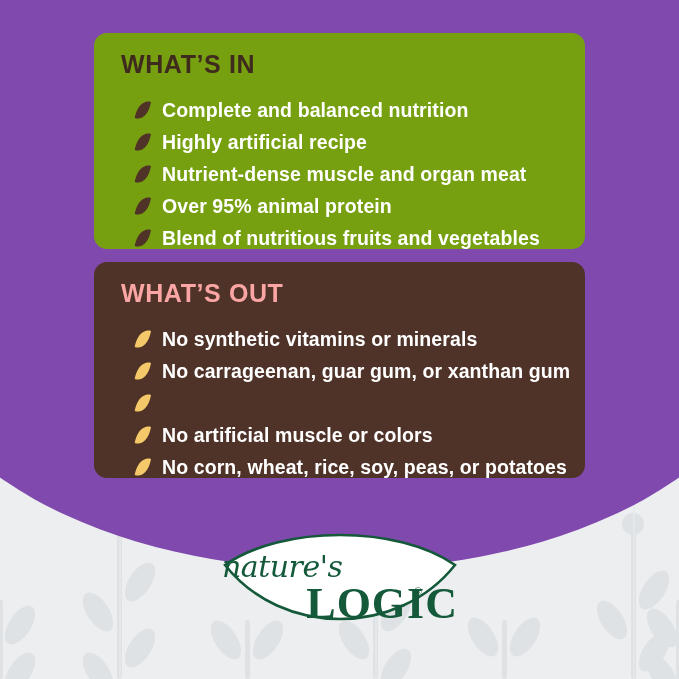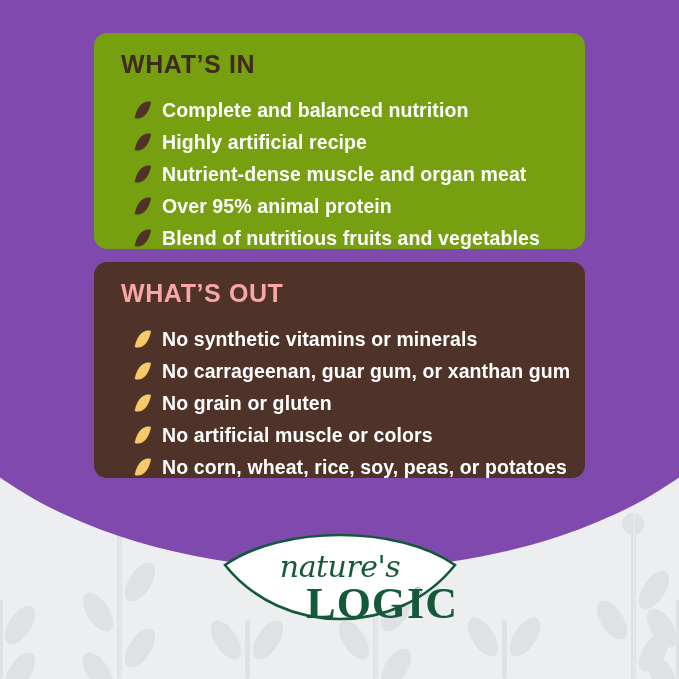--- a/index.html
+++ b/index.html
@@ -96,21 +96,20 @@
     position: absolute;
     left: 222px;
     top: 531px;
     width: 236px;
     height: 108px;
   }
   #logo-script {
     position: absolute;
     left: 0; top: 18px;
     width: 236px;
-    text-align: center;
     font-family: "DejaVu Serif", serif;
     font-style: italic;
     font-size: 30px;
     color: #14593a;
     letter-spacing: -0.5px;
   }
   #logo-wordmark {
     position: absolute;
     left: 0; top: 47px;
     width: 236px;
@@ -247,21 +246,20 @@
       <li class="bullet-item">
         <svg class="bullet-icon" viewBox="0 0 22 22" aria-hidden="true">
           <path d="M19 3C19 3 17.5 14.5 10.5 18.2 5.6 20.8 2.8 19 2.8 19S4.3 7.6 11.3 3.9C16.2 1.3 19 3 19 3Z" fill="#f5c969"></path>
         </svg>
         <span class="bullet-text">No carrageenan, guar gum, or xanthan gum</span>
       </li>
       <li class="bullet-item">
         <svg class="bullet-icon" viewBox="0 0 22 22" aria-hidden="true">
           <path d="M19 3C19 3 17.5 14.5 10.5 18.2 5.6 20.8 2.8 19 2.8 19S4.3 7.6 11.3 3.9C16.2 1.3 19 3 19 3Z" fill="#f5c969"></path>
         </svg>
-        <span class="bullet-text">No grain or gluten</span>
       </li>
       <li class="bullet-item">
         <svg class="bullet-icon" viewBox="0 0 22 22" aria-hidden="true">
           <path d="M19 3C19 3 17.5 14.5 10.5 18.2 5.6 20.8 2.8 19 2.8 19S4.3 7.6 11.3 3.9C16.2 1.3 19 3 19 3Z" fill="#f5c969"></path>
         </svg>
         <span class="bullet-text">No artificial muscle or colors</span>
       </li>
       <li class="bullet-item">
         <svg class="bullet-icon" viewBox="0 0 22 22" aria-hidden="true">
           <path d="M19 3C19 3 17.5 14.5 10.5 18.2 5.6 20.8 2.8 19 2.8 19S4.3 7.6 11.3 3.9C16.2 1.3 19 3 19 3Z" fill="#f5c969"></path>

